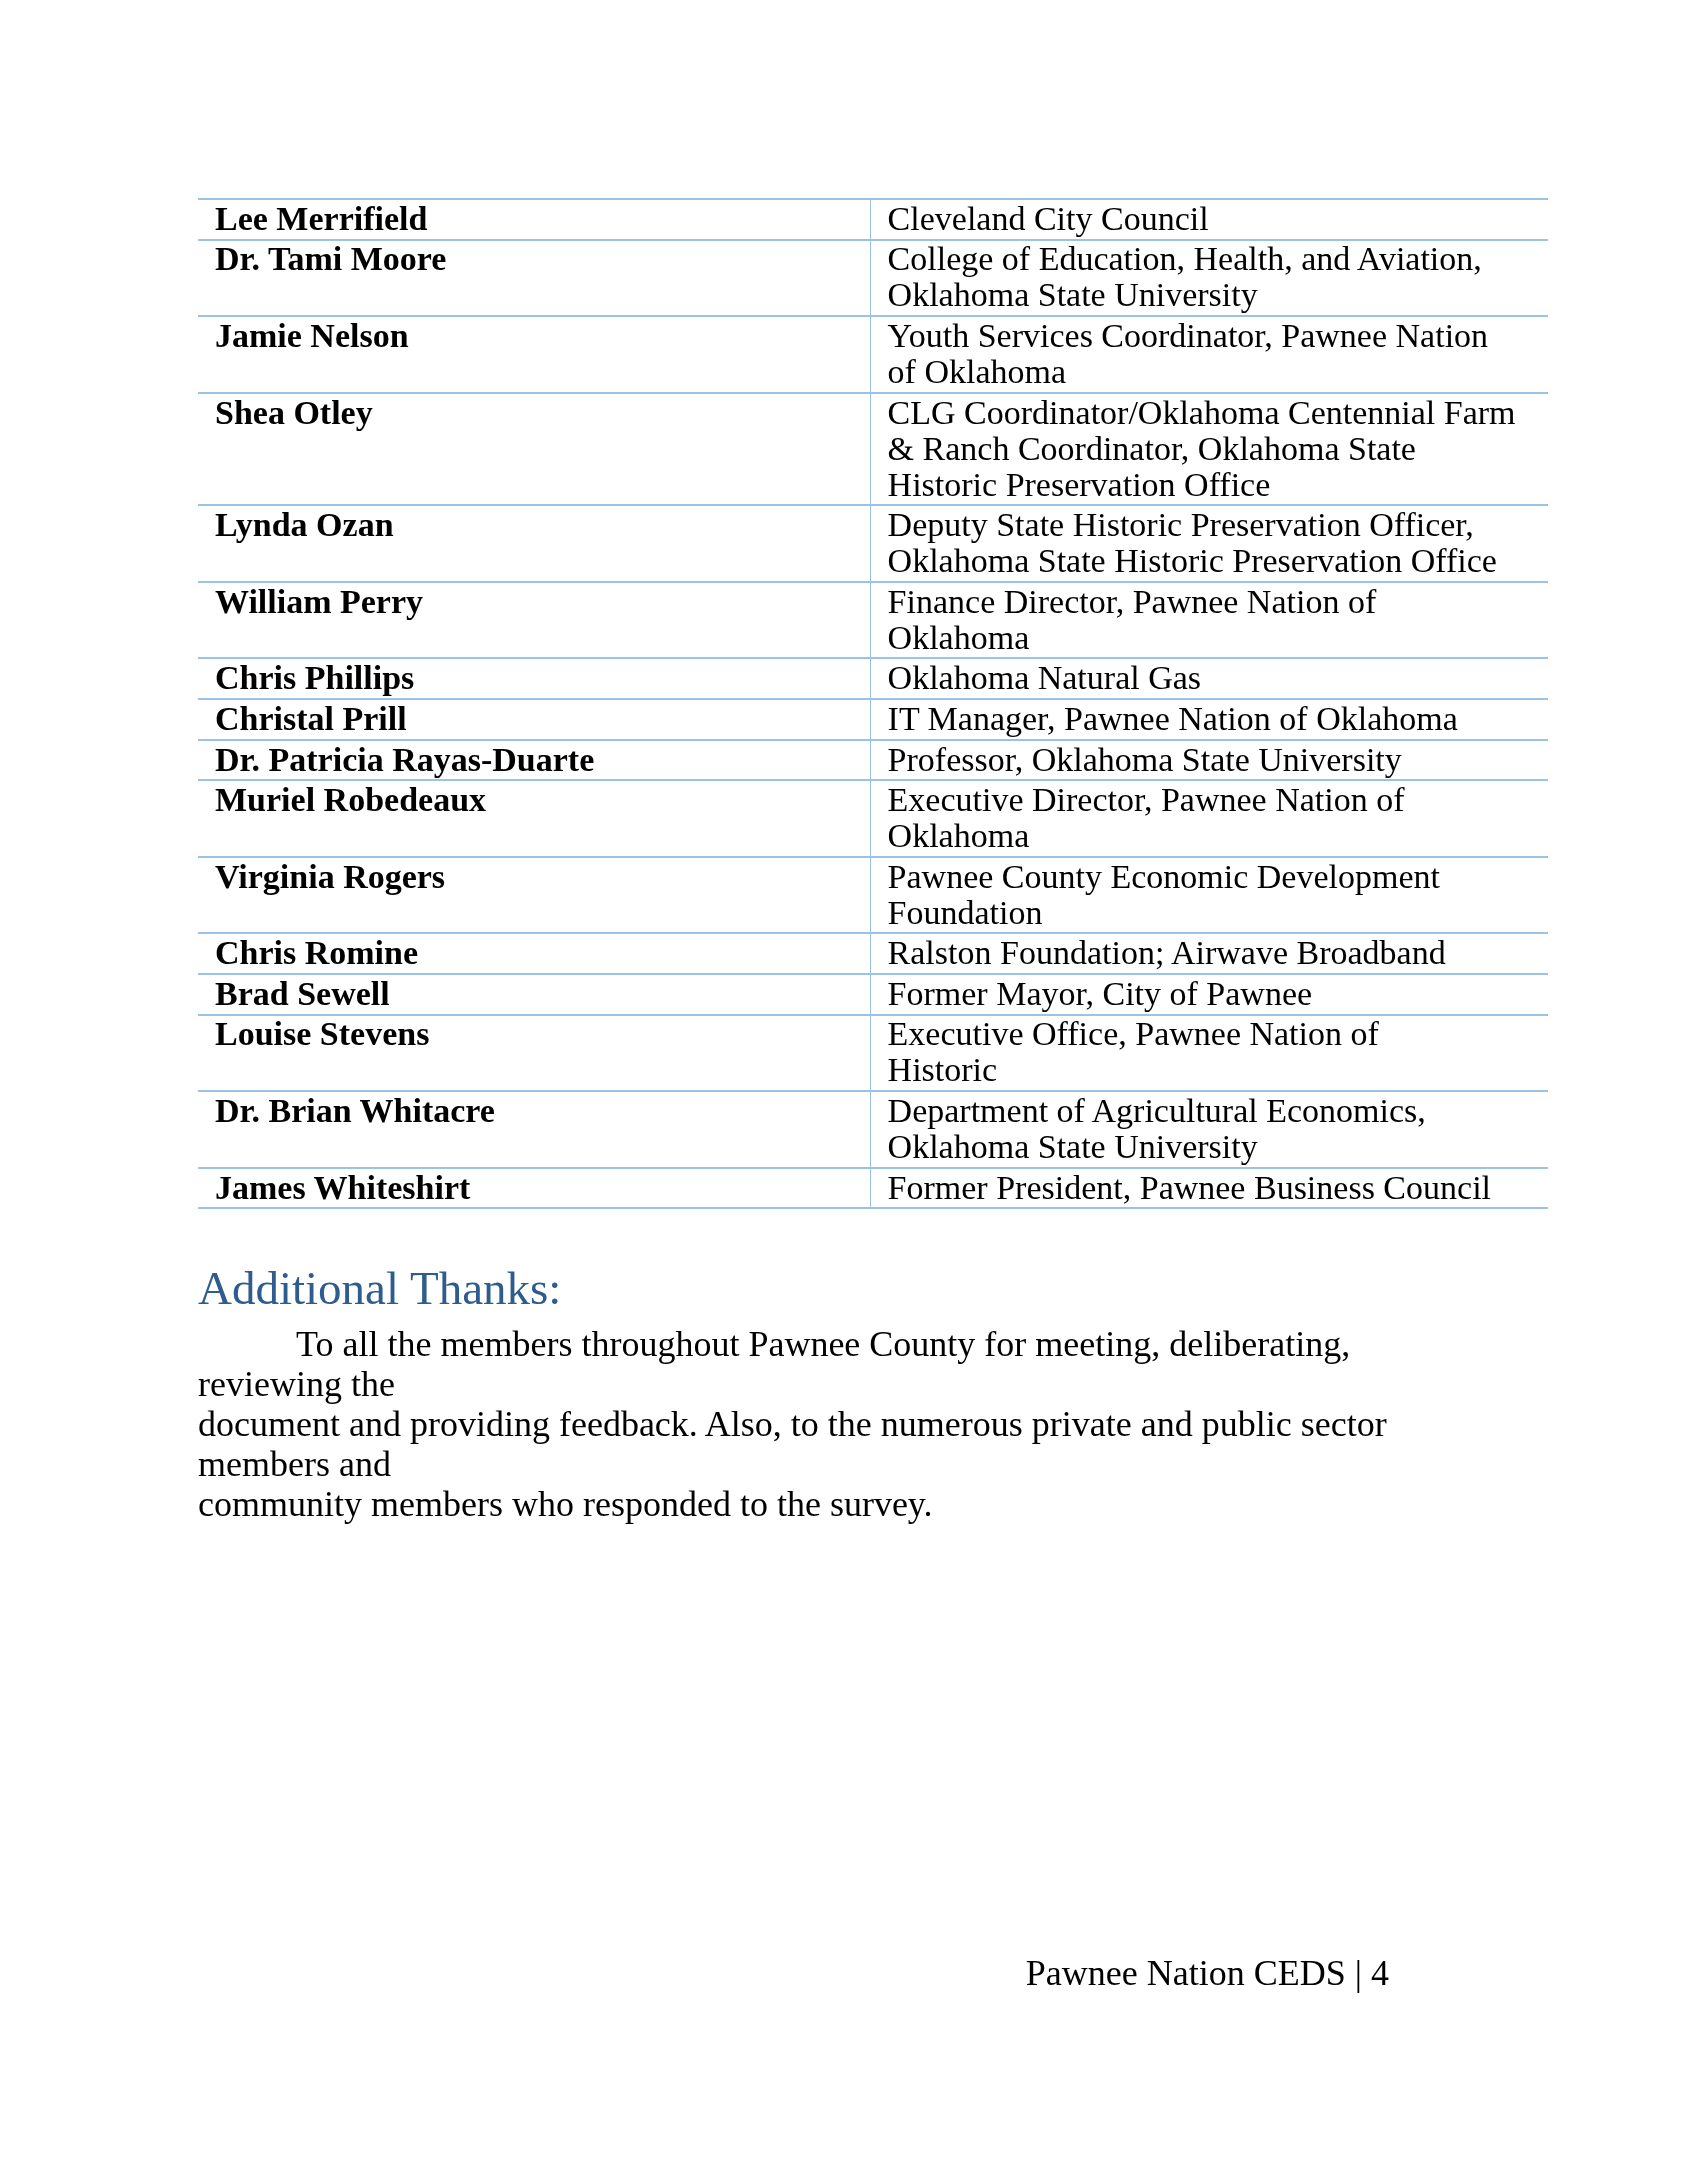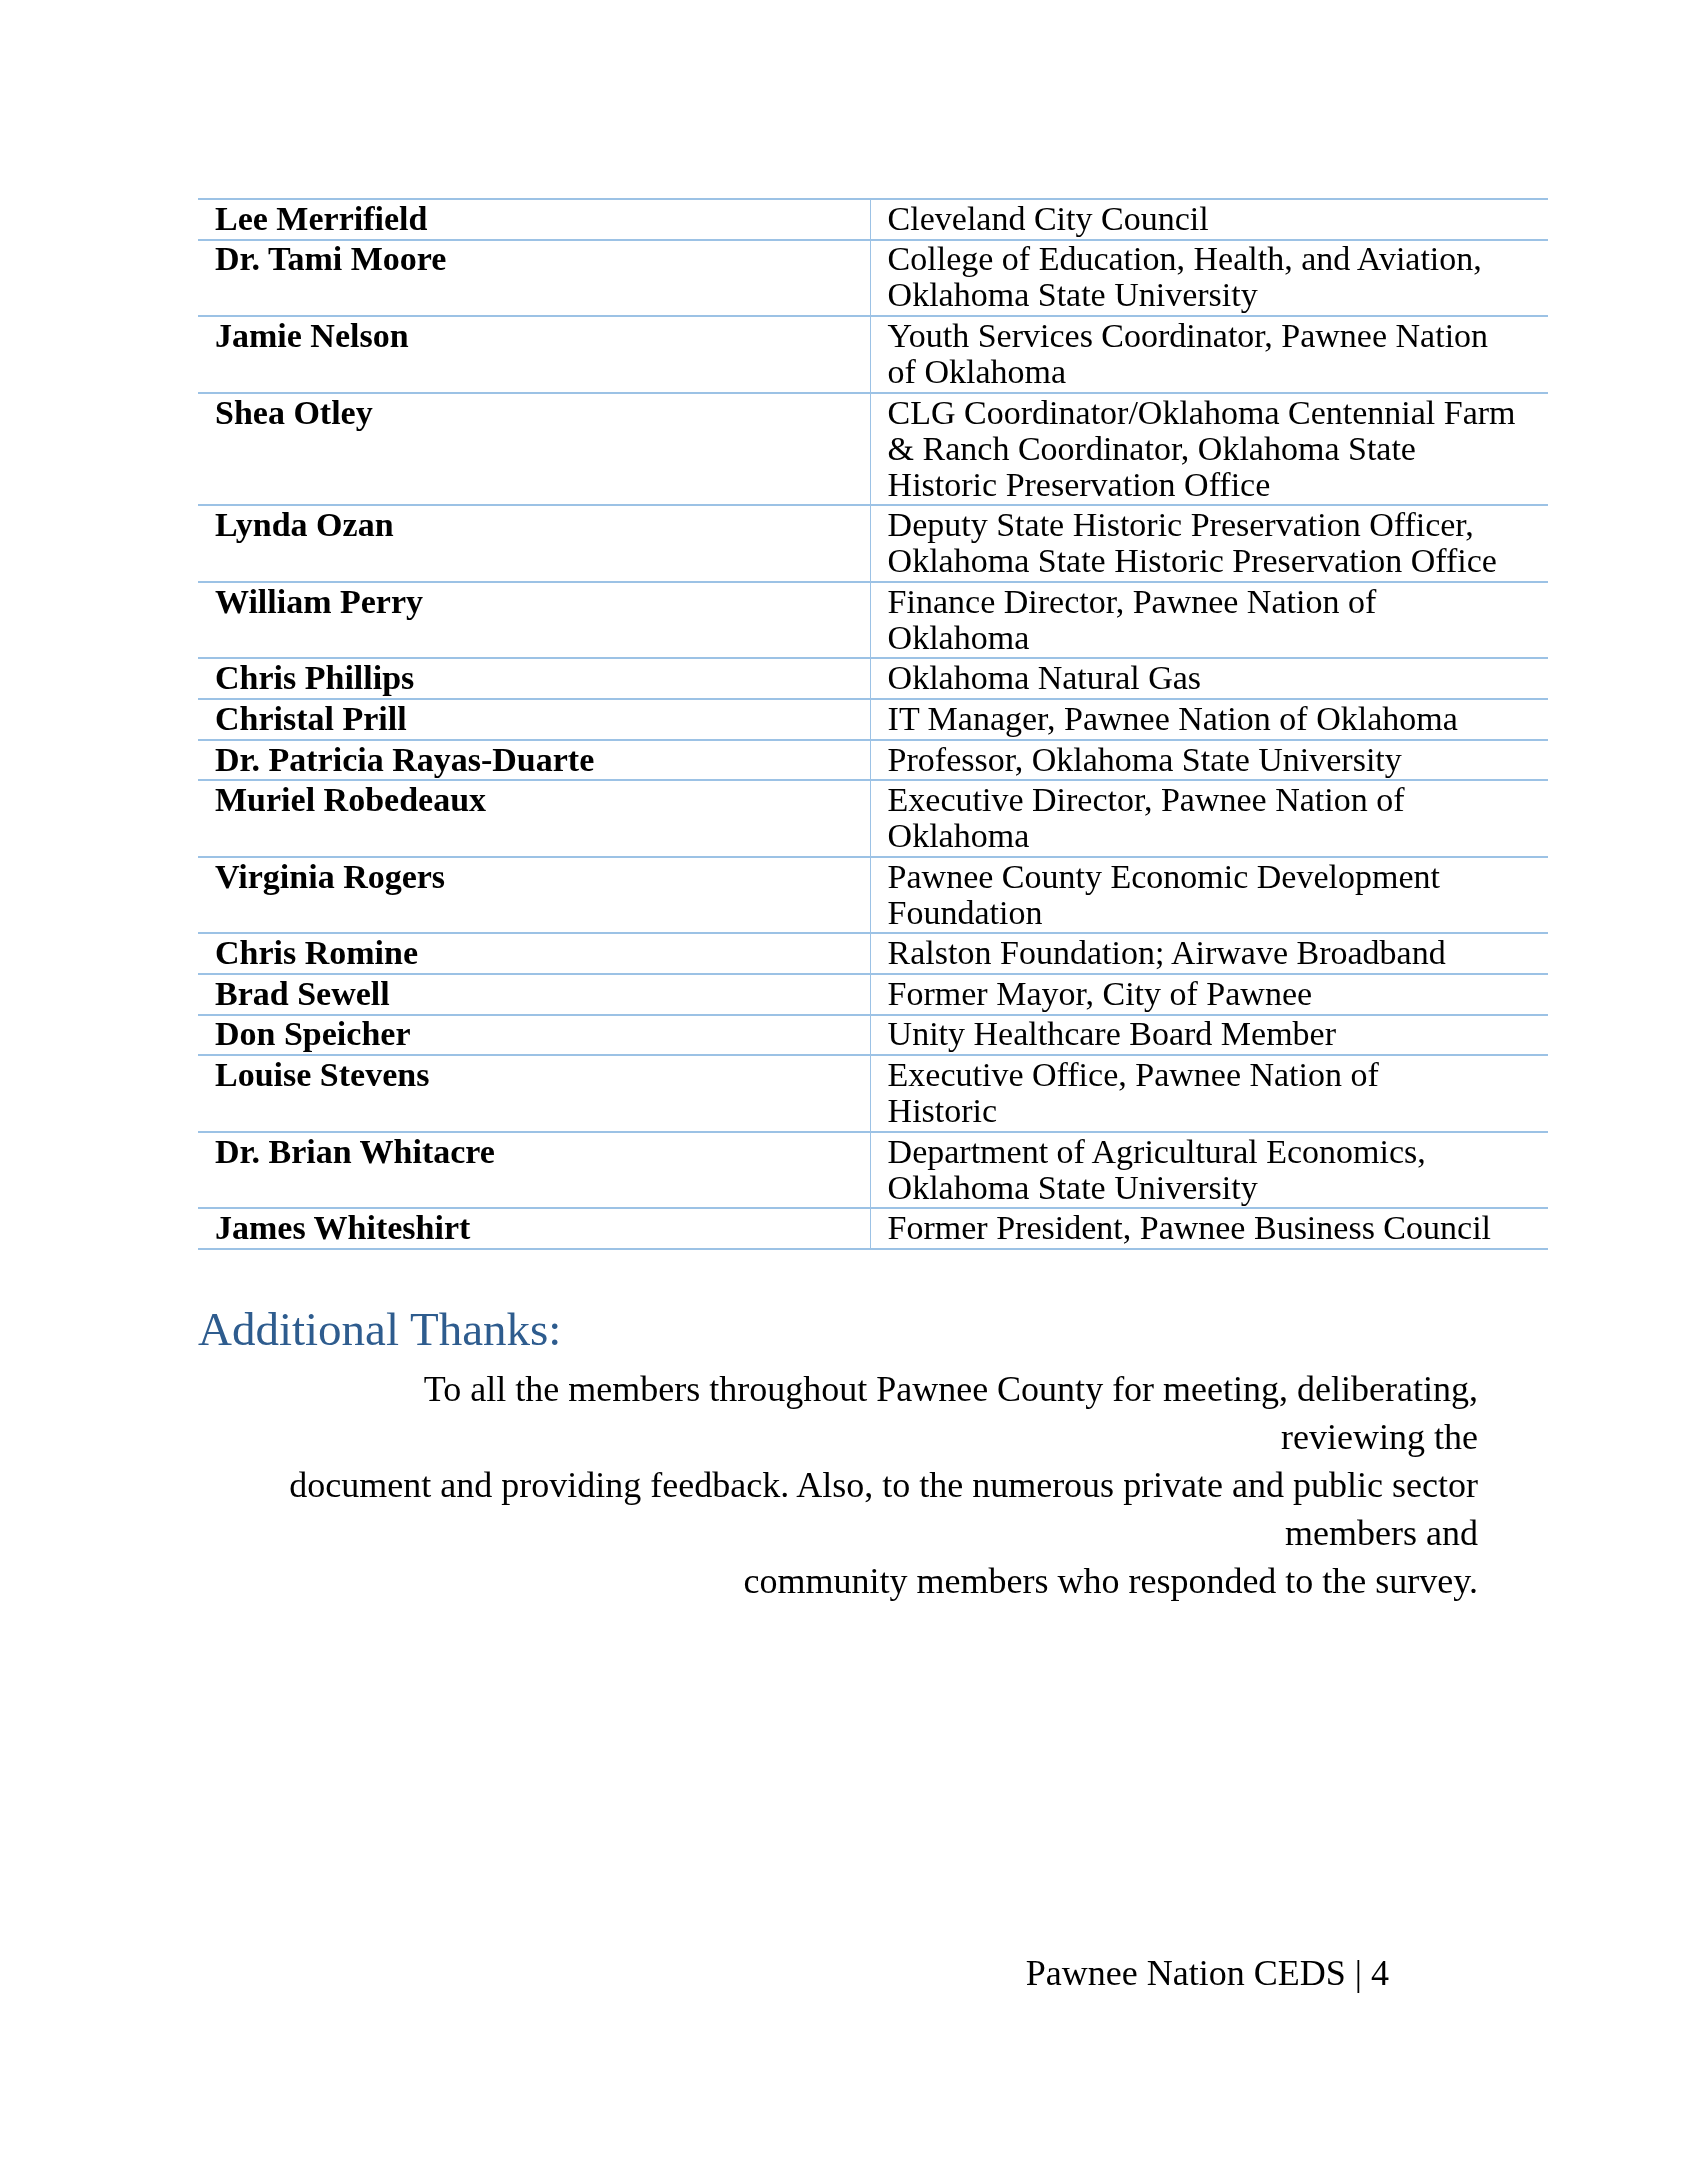--- a/index.html
+++ b/index.html
@@ -42,27 +42,26 @@
     width:647px;
   }
   .section-heading {
     margin:55px 0 12px 0;
     font-size:47px;
     line-height:48px;
     font-weight:normal;
     color:#2E5C8E;
   }
   .thanks-paragraph {
-    margin:8px;
+    margin:0;
     font-size:36px;
-    line-height:48px;
+    line-height:40px;
     text-indent:98px;
     white-space:pre-line;
     color:#000000;
-    text-align:right;
   }
   .footer {
     position:absolute;
     top:1954px;
     right:296px;
     font-size:36px;
     line-height:39px;
     color:#000000;
     white-space:nowrap;
   }
@@ -129,24 +128,20 @@
           </tr>
           <tr>
             <td class="name-cell">Chris Romine</td>
             <td class="affil-cell">Ralston Foundation; Airwave Broadband</td>
           </tr>
           <tr>
             <td class="name-cell">Brad Sewell</td>
             <td class="affil-cell">Former Mayor, City of Pawnee</td>
           </tr>
           <tr>
-            <td class="name-cell">Don Speicher</td>
-            <td class="affil-cell">Unity Healthcare Board Member</td>
-          </tr>
-          <tr>
             <td class="name-cell">Louise Stevens</td>
             <td class="affil-cell">Executive Office, Pawnee Nation of
 Historic</td>
           </tr>
           <tr>
             <td class="name-cell">Dr. Brian Whitacre</td>
             <td class="affil-cell">Department of Agricultural Economics,
 Oklahoma State University</td>
           </tr>
           <tr>

